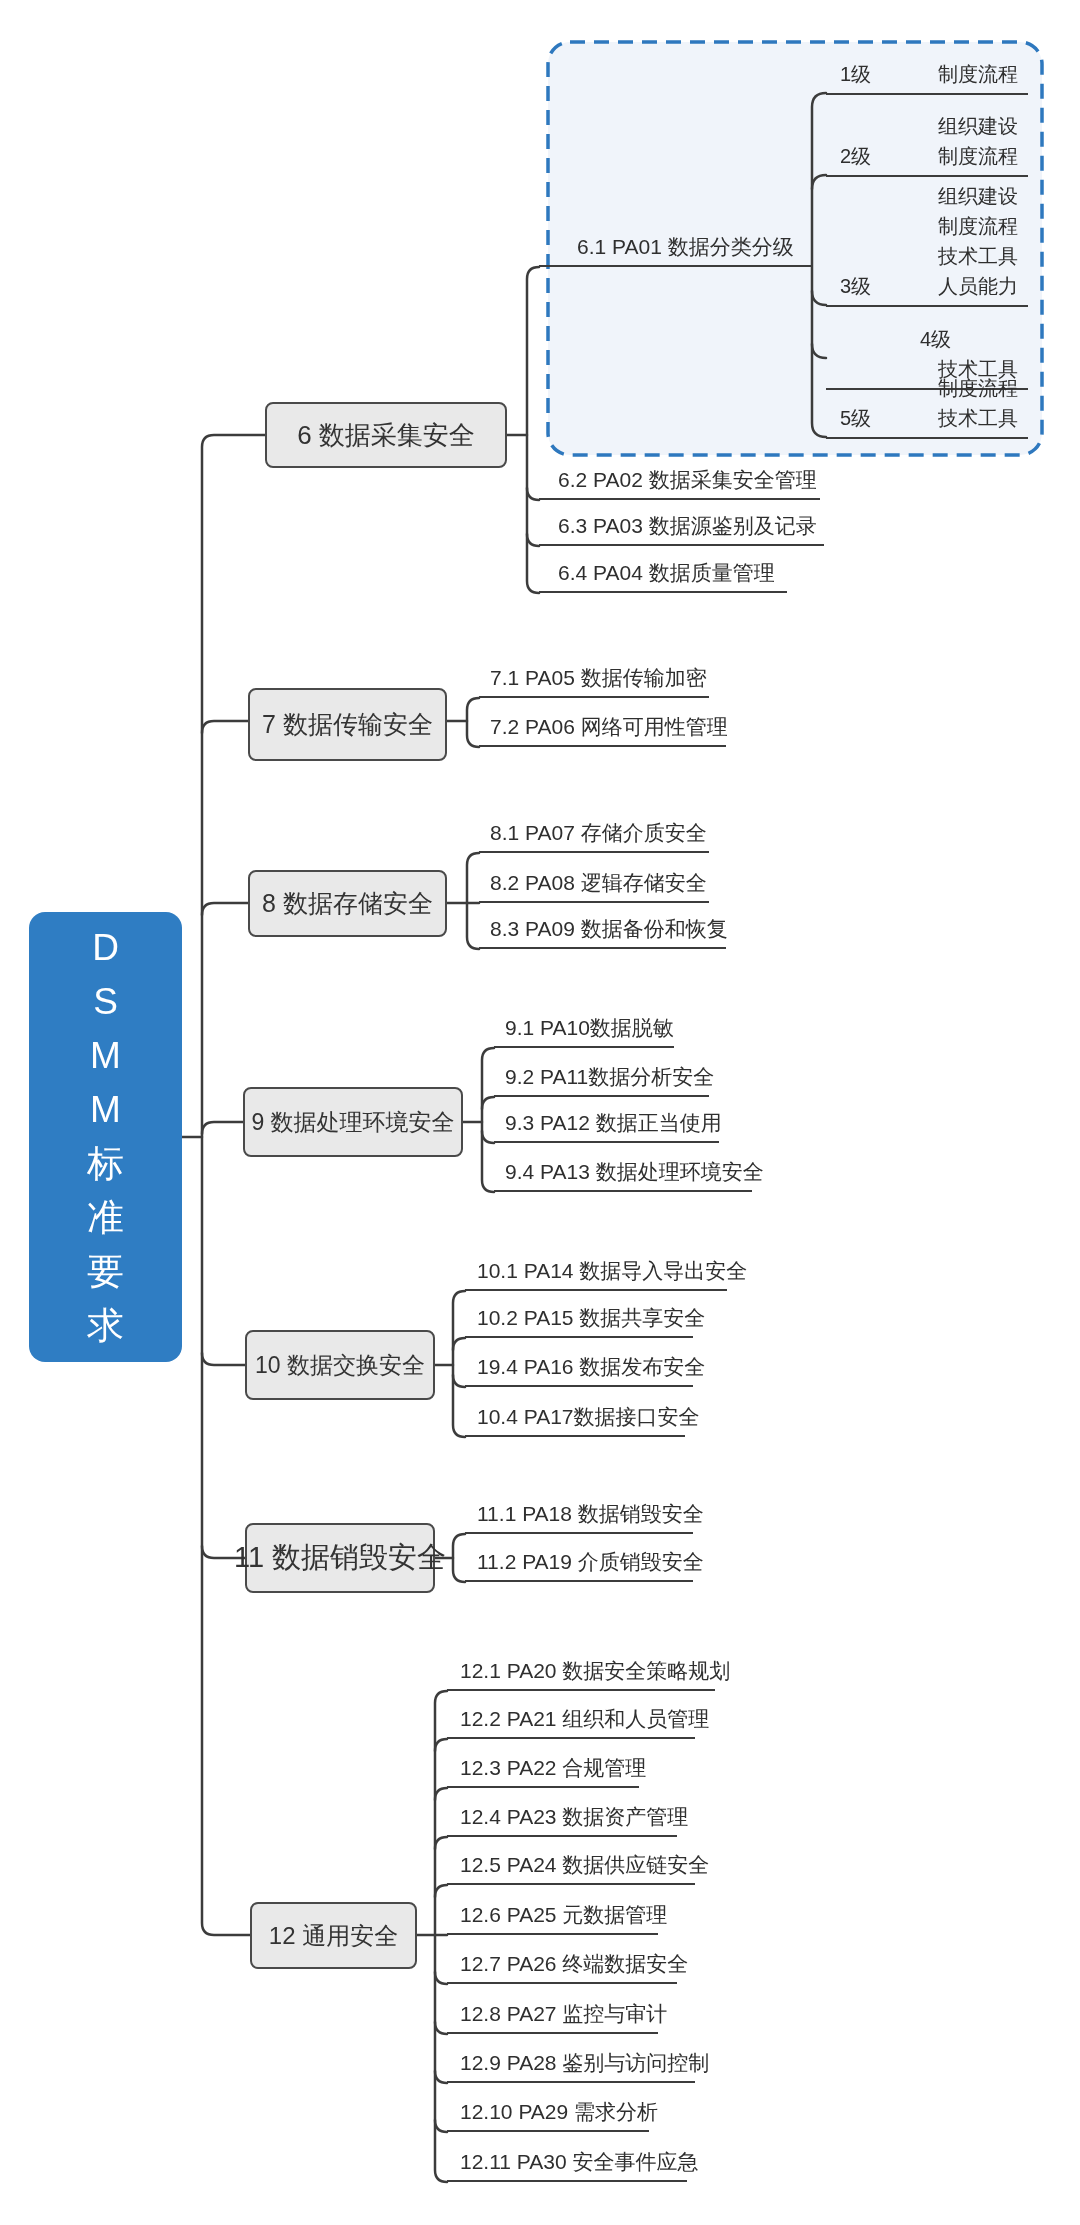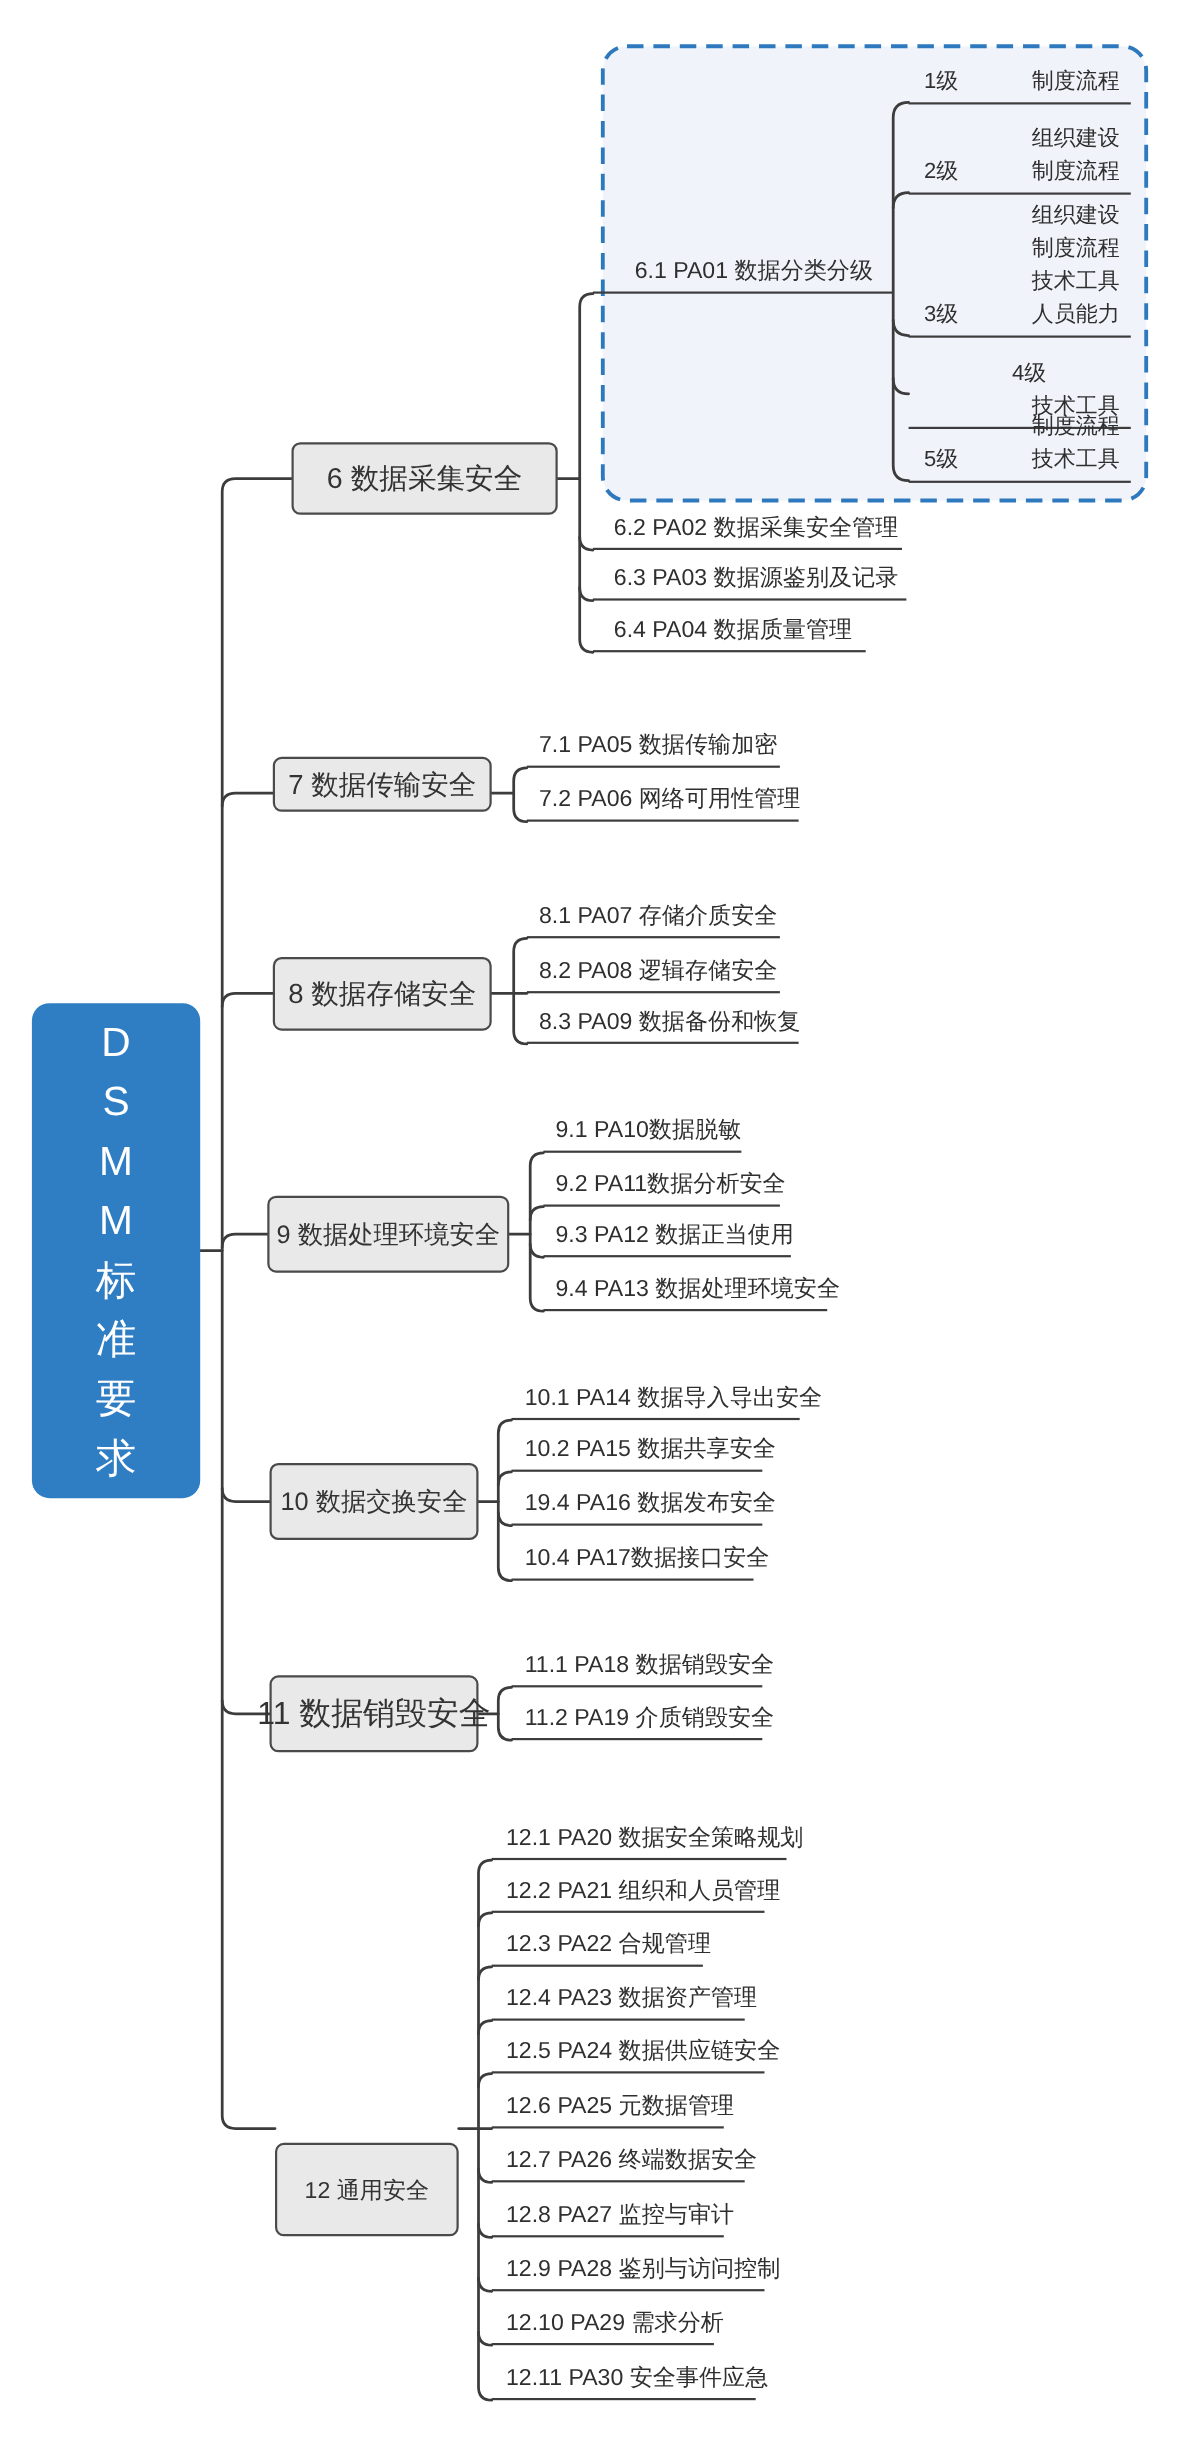--- a/index.html
+++ b/index.html
@@ -90,26 +90,26 @@
     <div class="ch">S</div>
     <div class="ch">M</div>
     <div class="ch">M</div>
     <div class="ch">标</div>
     <div class="ch">准</div>
     <div class="ch">要</div>
     <div class="ch">求</div>
   </div>
 
   <div class="topic" style="left:265px;top:402px;width:242px;height:66px;font-size:26px;">6 数据采集安全</div>
-  <div class="topic" style="left:248px;top:688px;width:199px;height:50px;font-size:25px;">7 数据传输安全</div>
+  <div class="topic" style="left:248px;top:688px;width:199px;height:73px;font-size:25px;">7 数据传输安全</div>
   <div class="topic" style="left:248px;top:870px;width:199px;height:67px;font-size:25px;">8 数据存储安全</div>
   <div class="topic" style="left:243px;top:1087px;width:220px;height:70px;font-size:23px;">9 数据处理环境安全</div>
   <div class="topic" style="left:245px;top:1330px;width:190px;height:70px;font-size:23px;">10 数据交换安全</div>
   <div class="topic" style="left:245px;top:1523px;width:190px;height:70px;font-size:29px;">11 数据销毁安全</div>
-  <div class="topic" style="left:250px;top:1948px;width:167px;height:85px;font-size:21px;">12 通用安全</div>
+  <div class="topic" style="left:250px;top:1902px;width:167px;height:67px;font-size:24px;">12 通用安全</div>
 
   <div class="leaf" style="left:539px;top:235px;width:273px;padding-left:38px;">6.1 PA01 数据分类分级</div>
   <div class="leaf" style="left:539px;top:468px;width:281px;padding-left:19px;">6.2 PA02 数据采集安全管理</div>
   <div class="leaf" style="left:539px;top:514px;width:285px;padding-left:19px;">6.3 PA03 数据源鉴别及记录</div>
   <div class="leaf" style="left:539px;top:561px;width:248px;padding-left:19px;">6.4 PA04 数据质量管理</div>
 
   <div class="level-row" style="top:59px;">
     <div class="level-label">1级</div>
     <div class="level-vals">
       <span>制度流程</span>

